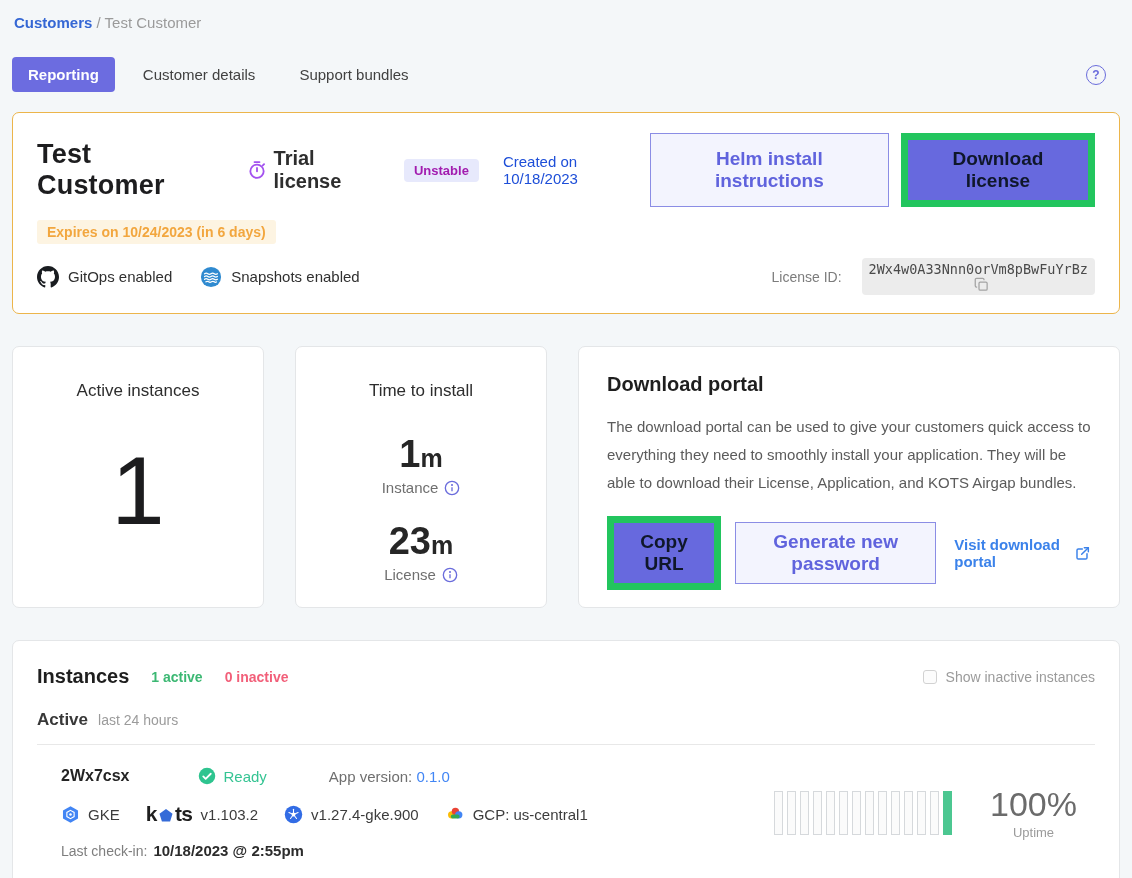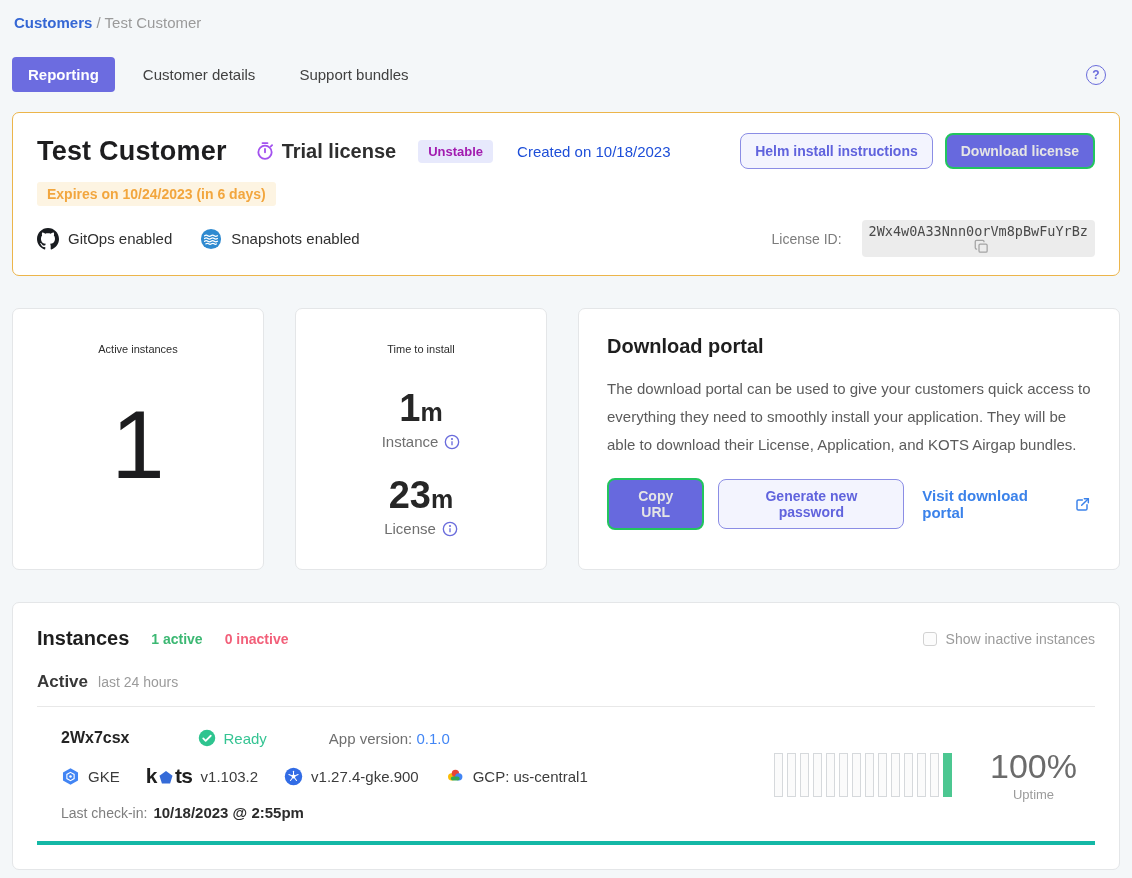--- a/index.html
+++ b/index.html
@@ -29,40 +29,40 @@
   .card { background:#fff; border:1px solid #e4e6e8; border-radius:7px; }
   .customer-card { margin-top:20px; border:1px solid #ecb54b; padding:20px 24px 18px 24px; }
   .cc-row1 { display:flex; align-items:center; }
   .cc-name { font-size:27px; font-weight:700; color:#1d1d1f; letter-spacing:.2px; }
   .cc-license { display:flex; align-items:center; margin-left:28px; }
   .cc-license .lbl { font-size:20px; font-weight:700; color:#2e2e2e; margin-left:7px; }
   .badge-unstable { margin-left:22px; background:#e7e9fc; color:#a21caf; font-size:13px; font-weight:700;
     padding:4px 10px; border-radius:4px; }
   .cc-created { margin-left:24px; font-size:15px; color:#1d4ed8; }
   .cc-actions { margin-left:auto; display:flex; gap:12px; }
-  .btn { font-size:14px; font-weight:700; border-radius:8px; padding:8px 14px; cursor:pointer;
+  .btn { font-size:19px; font-weight:700; border-radius:0; padding:8px 14px; cursor:pointer;
     font-family:"Liberation Sans", sans-serif; }
   .btn-outline { background:#f3f4fe; color:#6063dd; border:1px solid #8b8de5; }
-  .btn-solid { background:#6769de; color:#e5e5e5; border:2px solid #22c55e; }
+  .btn-solid { background:#6769de; color:#0f172a; border:7px solid #22c55e; }
   .cc-row2 { margin-top:13px; }
   .badge-expires { display:inline-block; background:#fdf4e2; color:#f2a63e; font-size:14px; font-weight:700;
     padding:4px 10px; border-radius:3px; }
   .cc-row3 { margin-top:14px; display:flex; align-items:center; }
   .feature { display:flex; align-items:center; margin-right:28px; font-size:15px; color:#303030; }
   .feature svg { margin-right:9px; }
   .license-id-wrap { margin-left:auto; display:flex; align-items:center; }
   .license-id-label { font-size:14px; color:#7c7c7c; margin-right:20px; }
   .license-id-box { display:flex; align-items:center; background:#ececec; border-radius:4px; padding:3px 7px;flex-direction:column; }
   .license-id { font-family:"DejaVu Sans Mono", monospace; font-size:13.5px; color:#4a4a4a; }
   .copy-icon { margin-left:6px; cursor:pointer; display:flex; }
 
   
   .stats-row { display:flex; gap:31px; margin-top:32px; }
   .stat-card { width:252px; height:262px; display:flex; flex-direction:column; align-items:center; padding-top:34px; }
-  .stat-title { font-size:11px; color:#2d2d2d; }
+  .stat-title { font-size:17px; color:#2d2d2d; }
   .big-number { font-size:96px; font-weight:400; color:#1c1c1e; margin-top:42px; line-height:1; }
   .tti-value { margin-top:34px; line-height:1; color:#262626; }
   .tti-value .num { font-size:38px; font-weight:700; }
   .tti-value .unit { font-size:25px; font-weight:700; }
   .tti-sub { margin-top:6px; font-size:15px; color:#6f6f6f; display:flex; align-items:center; gap:6px; }
   .portal-card { flex:1; height:262px; padding:26px 28px; }
   .portal-title { font-size:20px; font-weight:700; color:#1e1e1e; }
   .portal-desc { margin-top:17px; font-size:15px; color:#5b5b5b; line-height:1.85; max-width:500px; }
   .portal-actions { margin-top:20px; display:flex; align-items:center; gap:14px; }
   .link-blue { color:#3b82ea; font-size:15px; font-weight:700; text-decoration:none; display:flex; align-items:center; gap:7px; cursor:pointer; margin-left:4px; }

